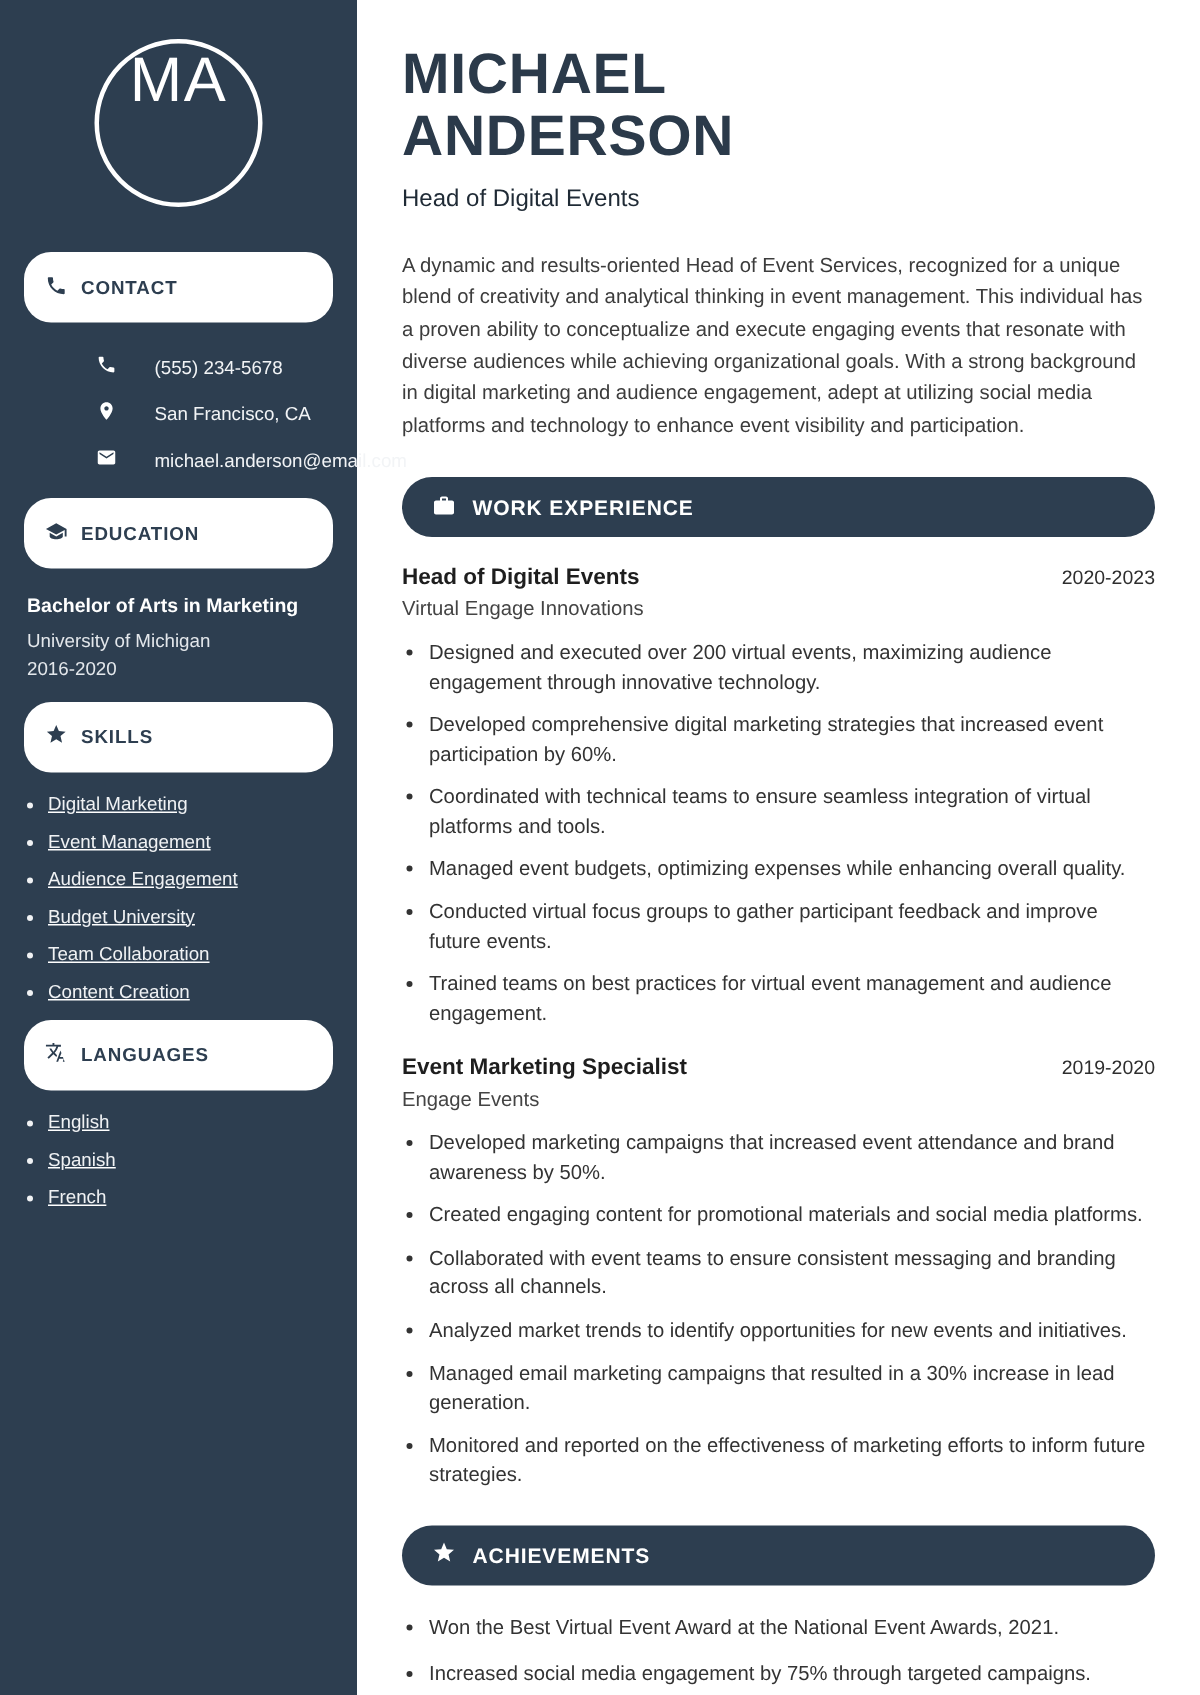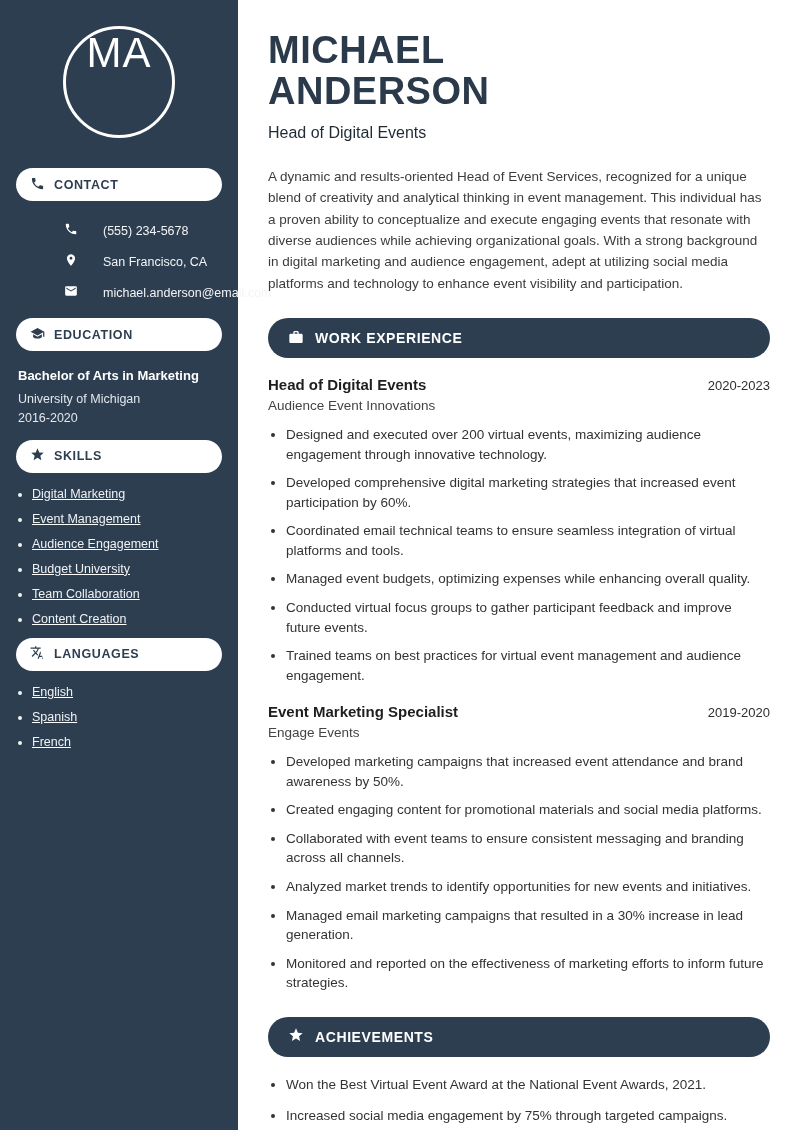--- a/index.html
+++ b/index.html
@@ -24,21 +24,21 @@
     border:3px solid #fff;
     border-radius:50%;
     margin:0 auto 30px auto;
     display:flex; justify-content:center;
     font-size:42px; font-weight:400; letter-spacing:1px; color:#fff;
   }
   .side-pill {
     background:#fff;
     color:#2d3e50;
     border-radius:18px;
-    height:33px;
+    height:47px;
     margin:0 16px 14px 16px;
     display:flex; align-items:center; gap:9px;
     padding:0 14px;
     font-size:12.5px; font-weight:bold; letter-spacing:0.6px;
   }
   .side-pill svg { width:15px; height:15px; flex-shrink:0; }
   .contact-row {
     display:flex; align-items:center; gap:25px;
     padding:7px 20px;
     font-size:12.5px;
@@ -209,25 +209,25 @@
         </svg>
     </span>
     <span>WORK EXPERIENCE</span>
   </div>
 
   <section>
     <div class="job-header">
       <span class="job-title">Head of Digital Events</span>
       <span class="job-dates">2020-2023</span>
     </div>
-    <div class="job-company">Audience Event Innovations</div>
+    <div class="job-company">Virtual Engage Innovations</div>
     <ul class="bullets">
       <li>Designed and executed over 200 virtual events, maximizing audience engagement through innovative technology.</li>
       <li>Developed comprehensive digital marketing strategies that increased event participation by 60%.</li>
-      <li>Coordinated email technical teams to ensure seamless integration of virtual platforms and tools.</li>
+      <li>Coordinated with technical teams to ensure seamless integration of virtual platforms and tools.</li>
       <li>Managed event budgets, optimizing expenses while enhancing overall quality.</li>
       <li>Conducted virtual focus groups to gather participant feedback and improve future events.</li>
       <li>Trained teams on best practices for virtual event management and audience engagement.</li>
     </ul>
   </section>
 
   <section>
     <div class="job-header">
       <span class="job-title">Event Marketing Specialist</span>
       <span class="job-dates">2019-2020</span>

